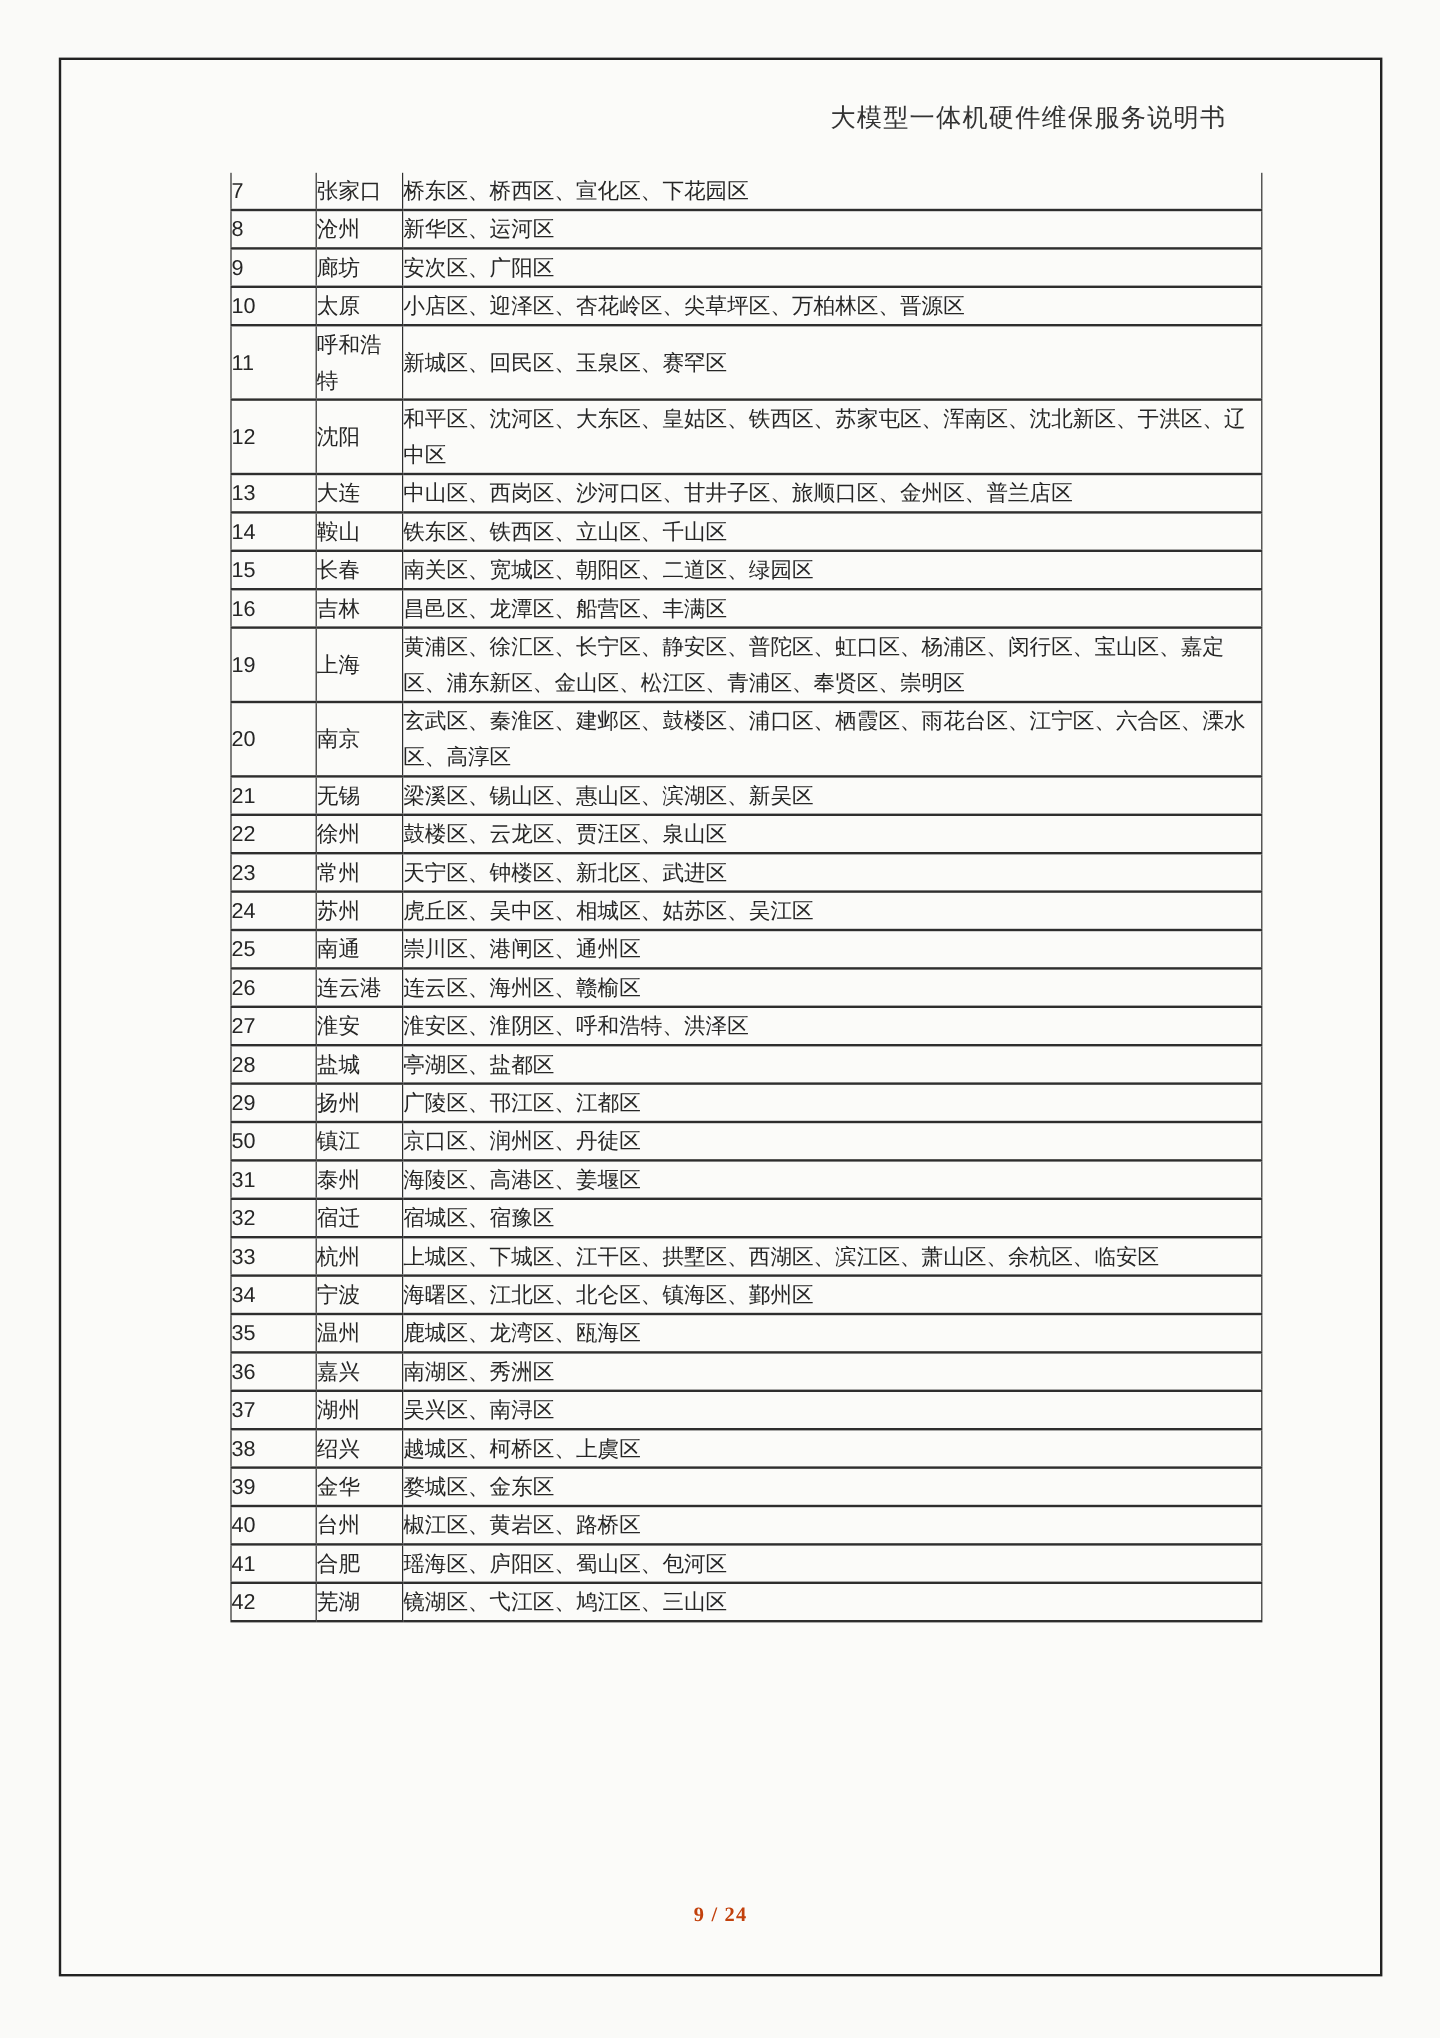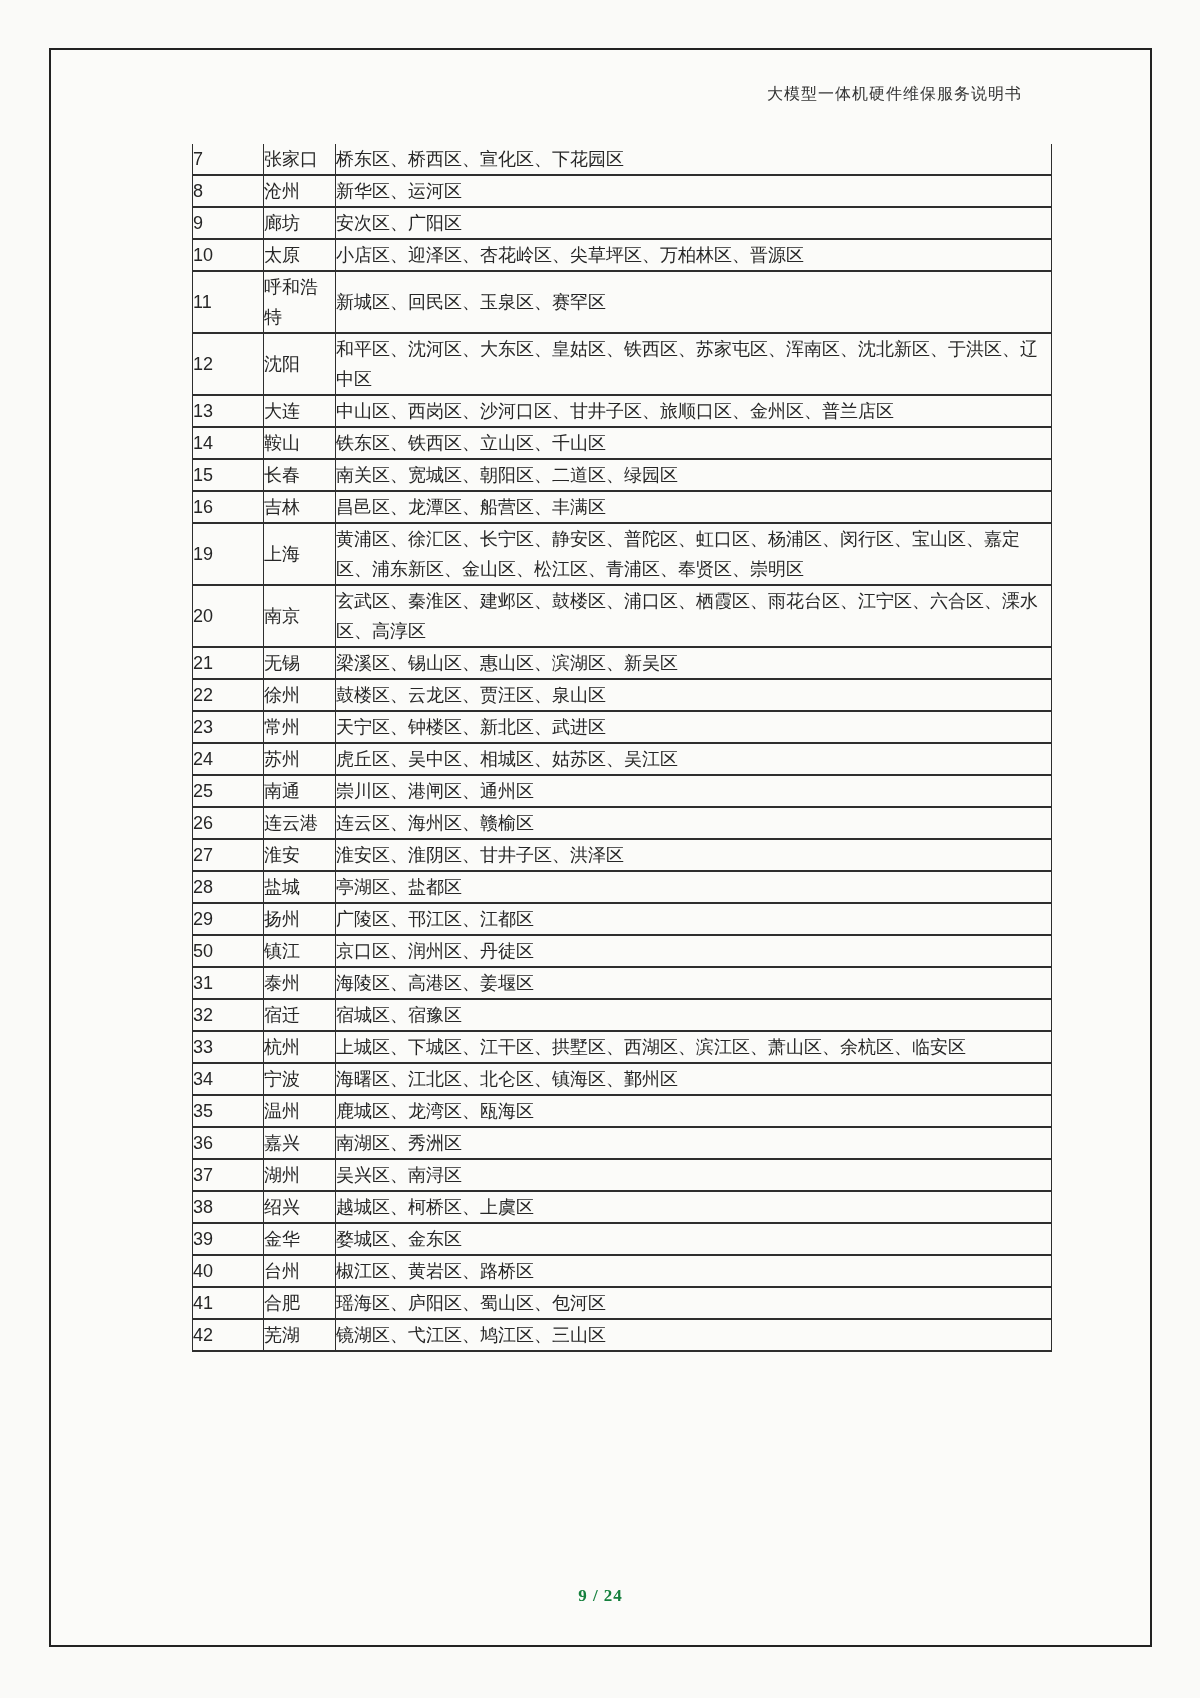--- a/index.html
+++ b/index.html
@@ -19,21 +19,21 @@
     border: 2px solid #222222;
     background: #fbfbf9;
   }
   .doc-header {
     position: absolute;
     left: 49px;
     top: 84px;
     width: 973px;
     text-align: right;
     font-family: "Liberation Serif", serif;
-    font-size: 16px;
+    font-size: 21px;
     letter-spacing: 1px;
     color: #333333;
     white-space: nowrap;
   }
   table.city-table {
     position: absolute;
     left: 192px;
     top: 144px;
     width: 859px;
     border-collapse: collapse;
@@ -69,21 +69,21 @@
   .doc-footer {
     position: absolute;
     left: 49px;
     top: 1586px;
     width: 1103px;
     text-align: center;
     font-family: "Liberation Serif", serif;
     font-weight: 700;
     font-size: 17px;
     letter-spacing: 1px;
-    color: #15803d;
+    color: #c2410c;
   }
 </style>
 </head>
 <body>
 
 <div class="page-frame"></div>
 
 <div class="doc-header">大模型一体机硬件维保服务说明书</div>
 
 <table class="city-table">
@@ -179,21 +179,21 @@
     <td class="c-districts">崇川区、港闸区、通州区</td>
   </tr>
       <tr>
     <td class="c-no">26</td>
     <td class="c-city">连云港</td>
     <td class="c-districts">连云区、海州区、赣榆区</td>
   </tr>
       <tr>
     <td class="c-no">27</td>
     <td class="c-city">淮安</td>
-    <td class="c-districts">淮安区、淮阴区、甘井子区、洪泽区</td>
+    <td class="c-districts">淮安区、淮阴区、呼和浩特、洪泽区</td>
   </tr>
       <tr>
     <td class="c-no">28</td>
     <td class="c-city">盐城</td>
     <td class="c-districts">亭湖区、盐都区</td>
   </tr>
       <tr>
     <td class="c-no">29</td>
     <td class="c-city">扬州</td>
     <td class="c-districts">广陵区、邗江区、江都区</td>

